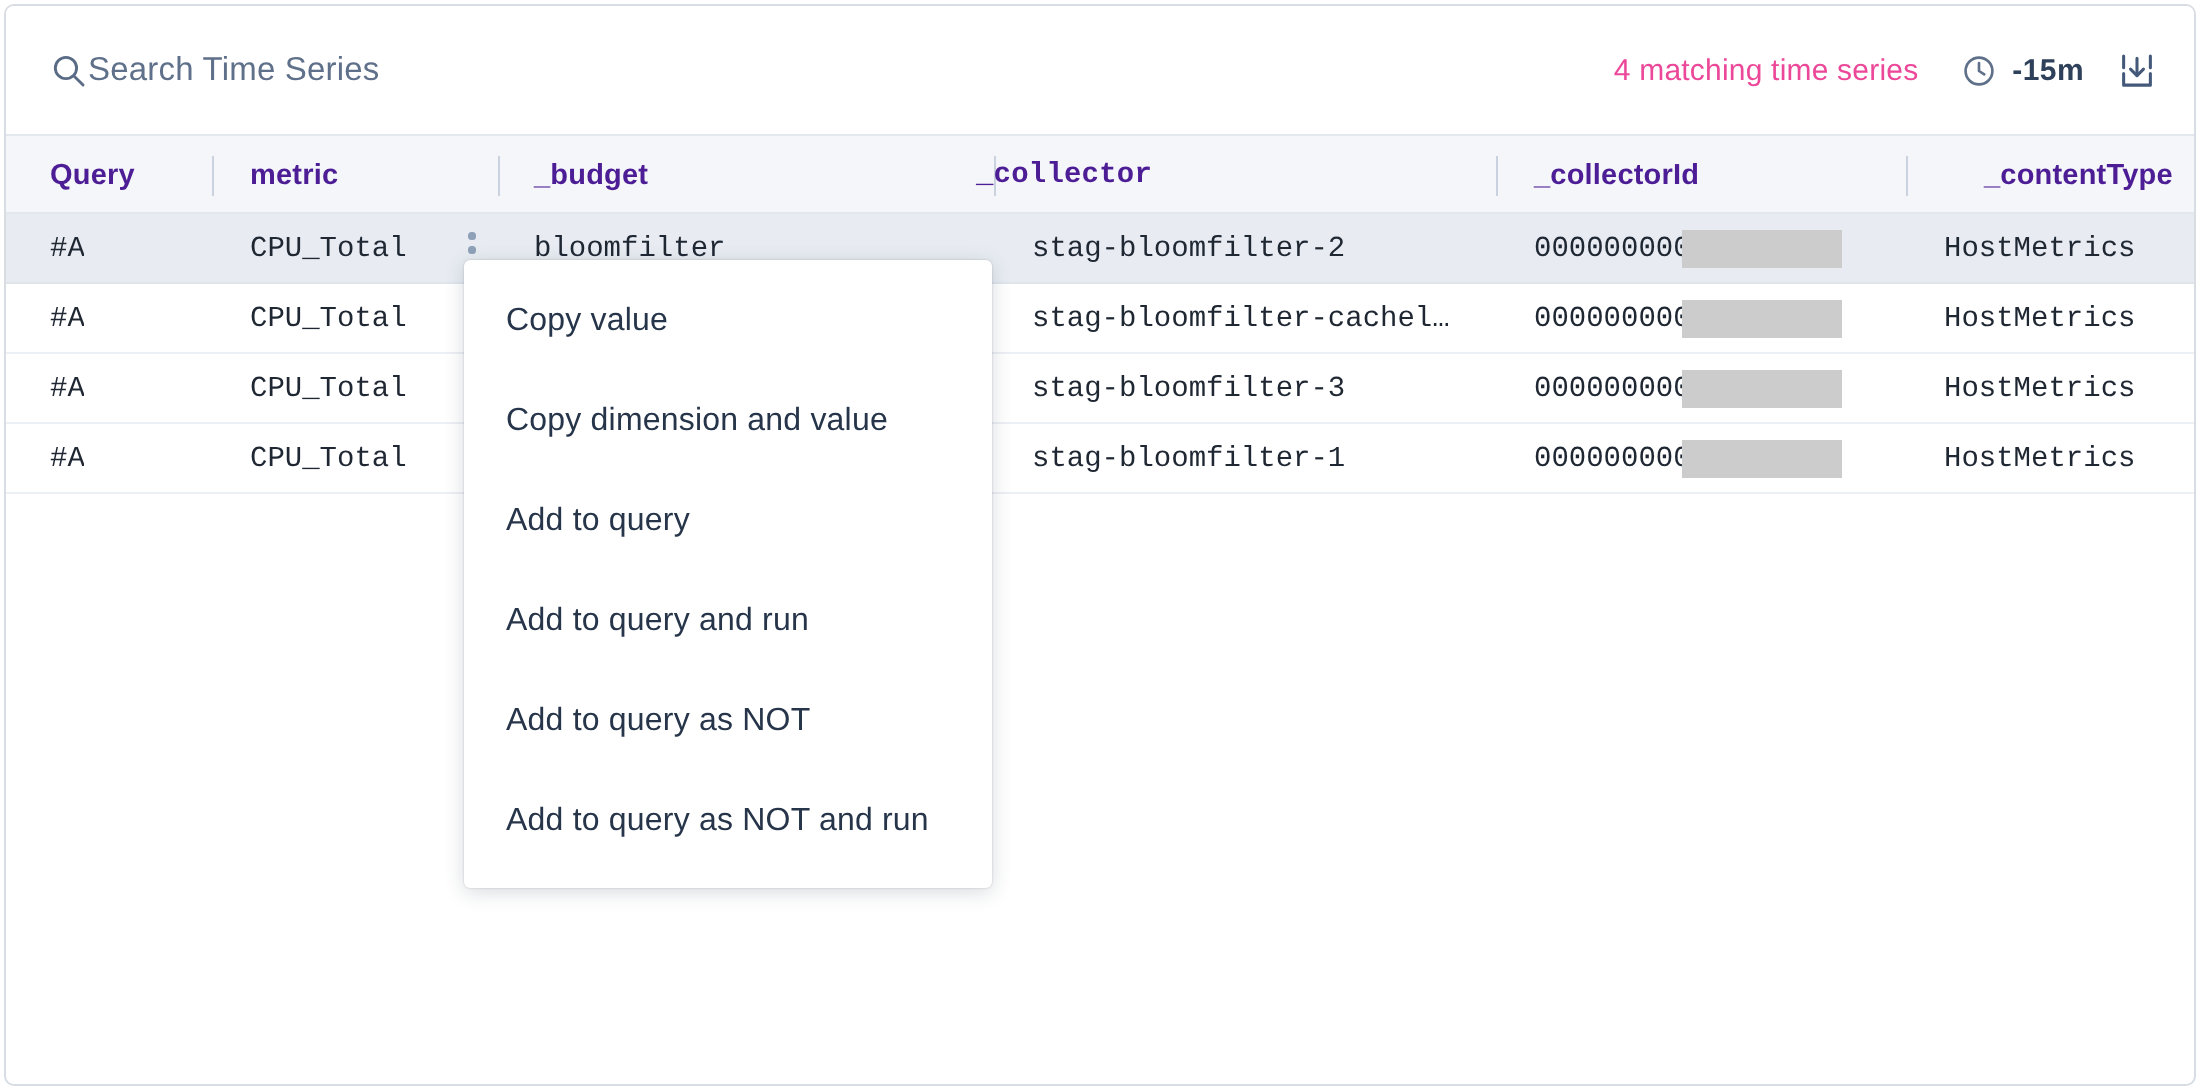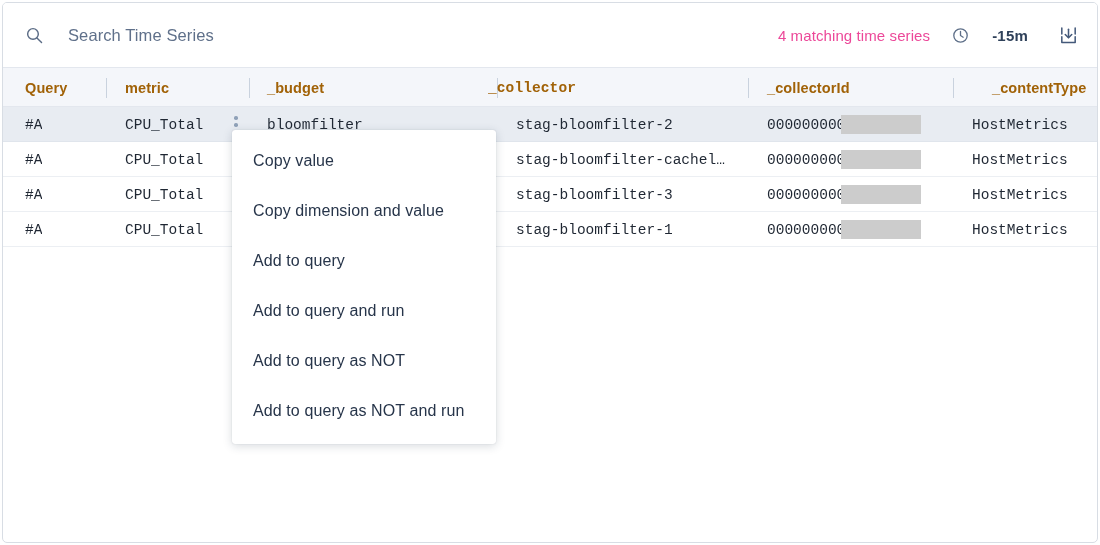--- a/index.html
+++ b/index.html
@@ -38,21 +38,21 @@
     height: 64px;
     background: #ffffff;
     display: flex;
     align-items: center;
     padding: 0 18px 0 22px;
   }
 
   .search-left {
     display: flex;
     flex: 1;
-    gap: 24px;
+    gap: 0;
   }
 
   .search-icon {
     width: 19px;
     height: 19px;
     flex: 0 0 19px;
     display: block;
     color: #5a6b85;
   }
 
@@ -79,22 +79,22 @@
     font-size: 15px;
     color: #ec4899;
     letter-spacing: 0.1px;
     margin-right: 22px;
     white-space: nowrap;
   }
 
   .time-range {
     display: flex;
     align-items: center;
-    gap: 23px;
-    margin-right: 30px;
+    gap: 8px;
+    margin-right: 16px;
     cursor: pointer;
   }
 
   .clock-icon {
     width: 17px;
     height: 17px;
     display: block;
     color: #5f7governance;
     color: #5f7089;
   }
@@ -128,21 +128,21 @@
   }
 
   .th {
     position: absolute;
     top: 0;
     height: 40px;
     display: flex;
     align-items: center;
     font-size: 14.5px;
     font-weight: bold;
-    color: #a16207;
+    color: #4c1d95;
     letter-spacing: 0.1px;
     white-space: nowrap;
   }
 
   .col-divider {
     position: absolute;
     top: 10px;
     width: 1px;
     height: 20px;
     background: #c9d2de;

